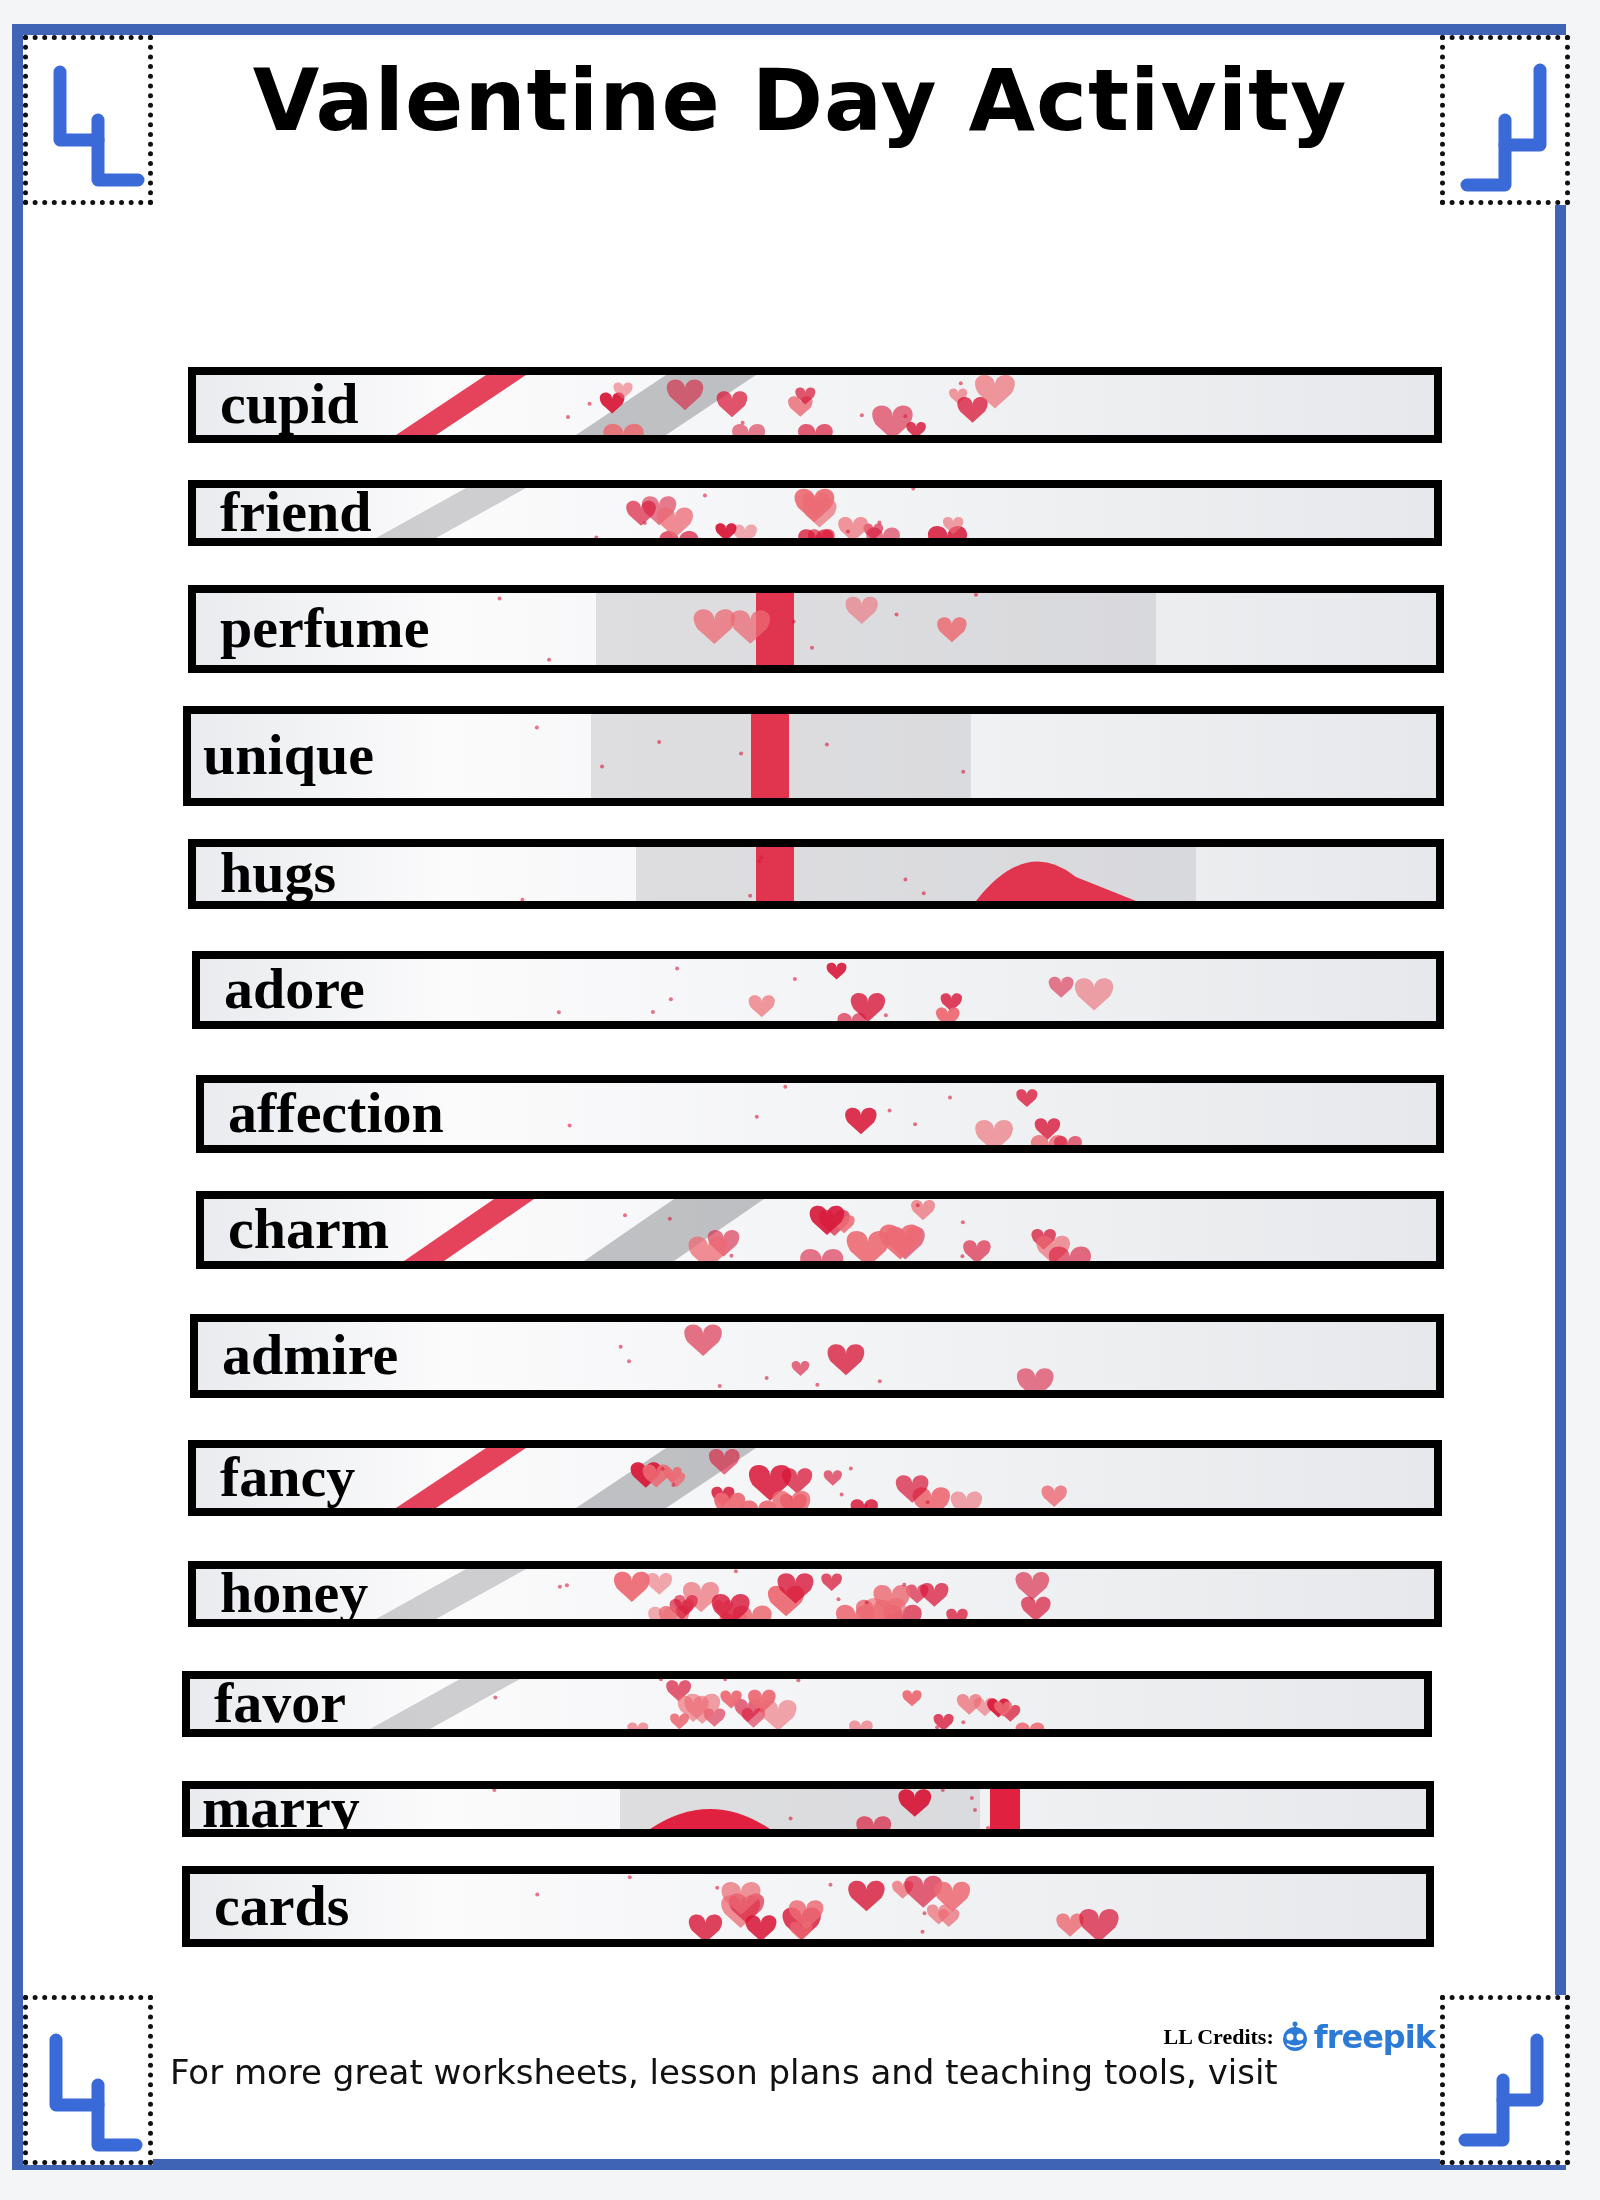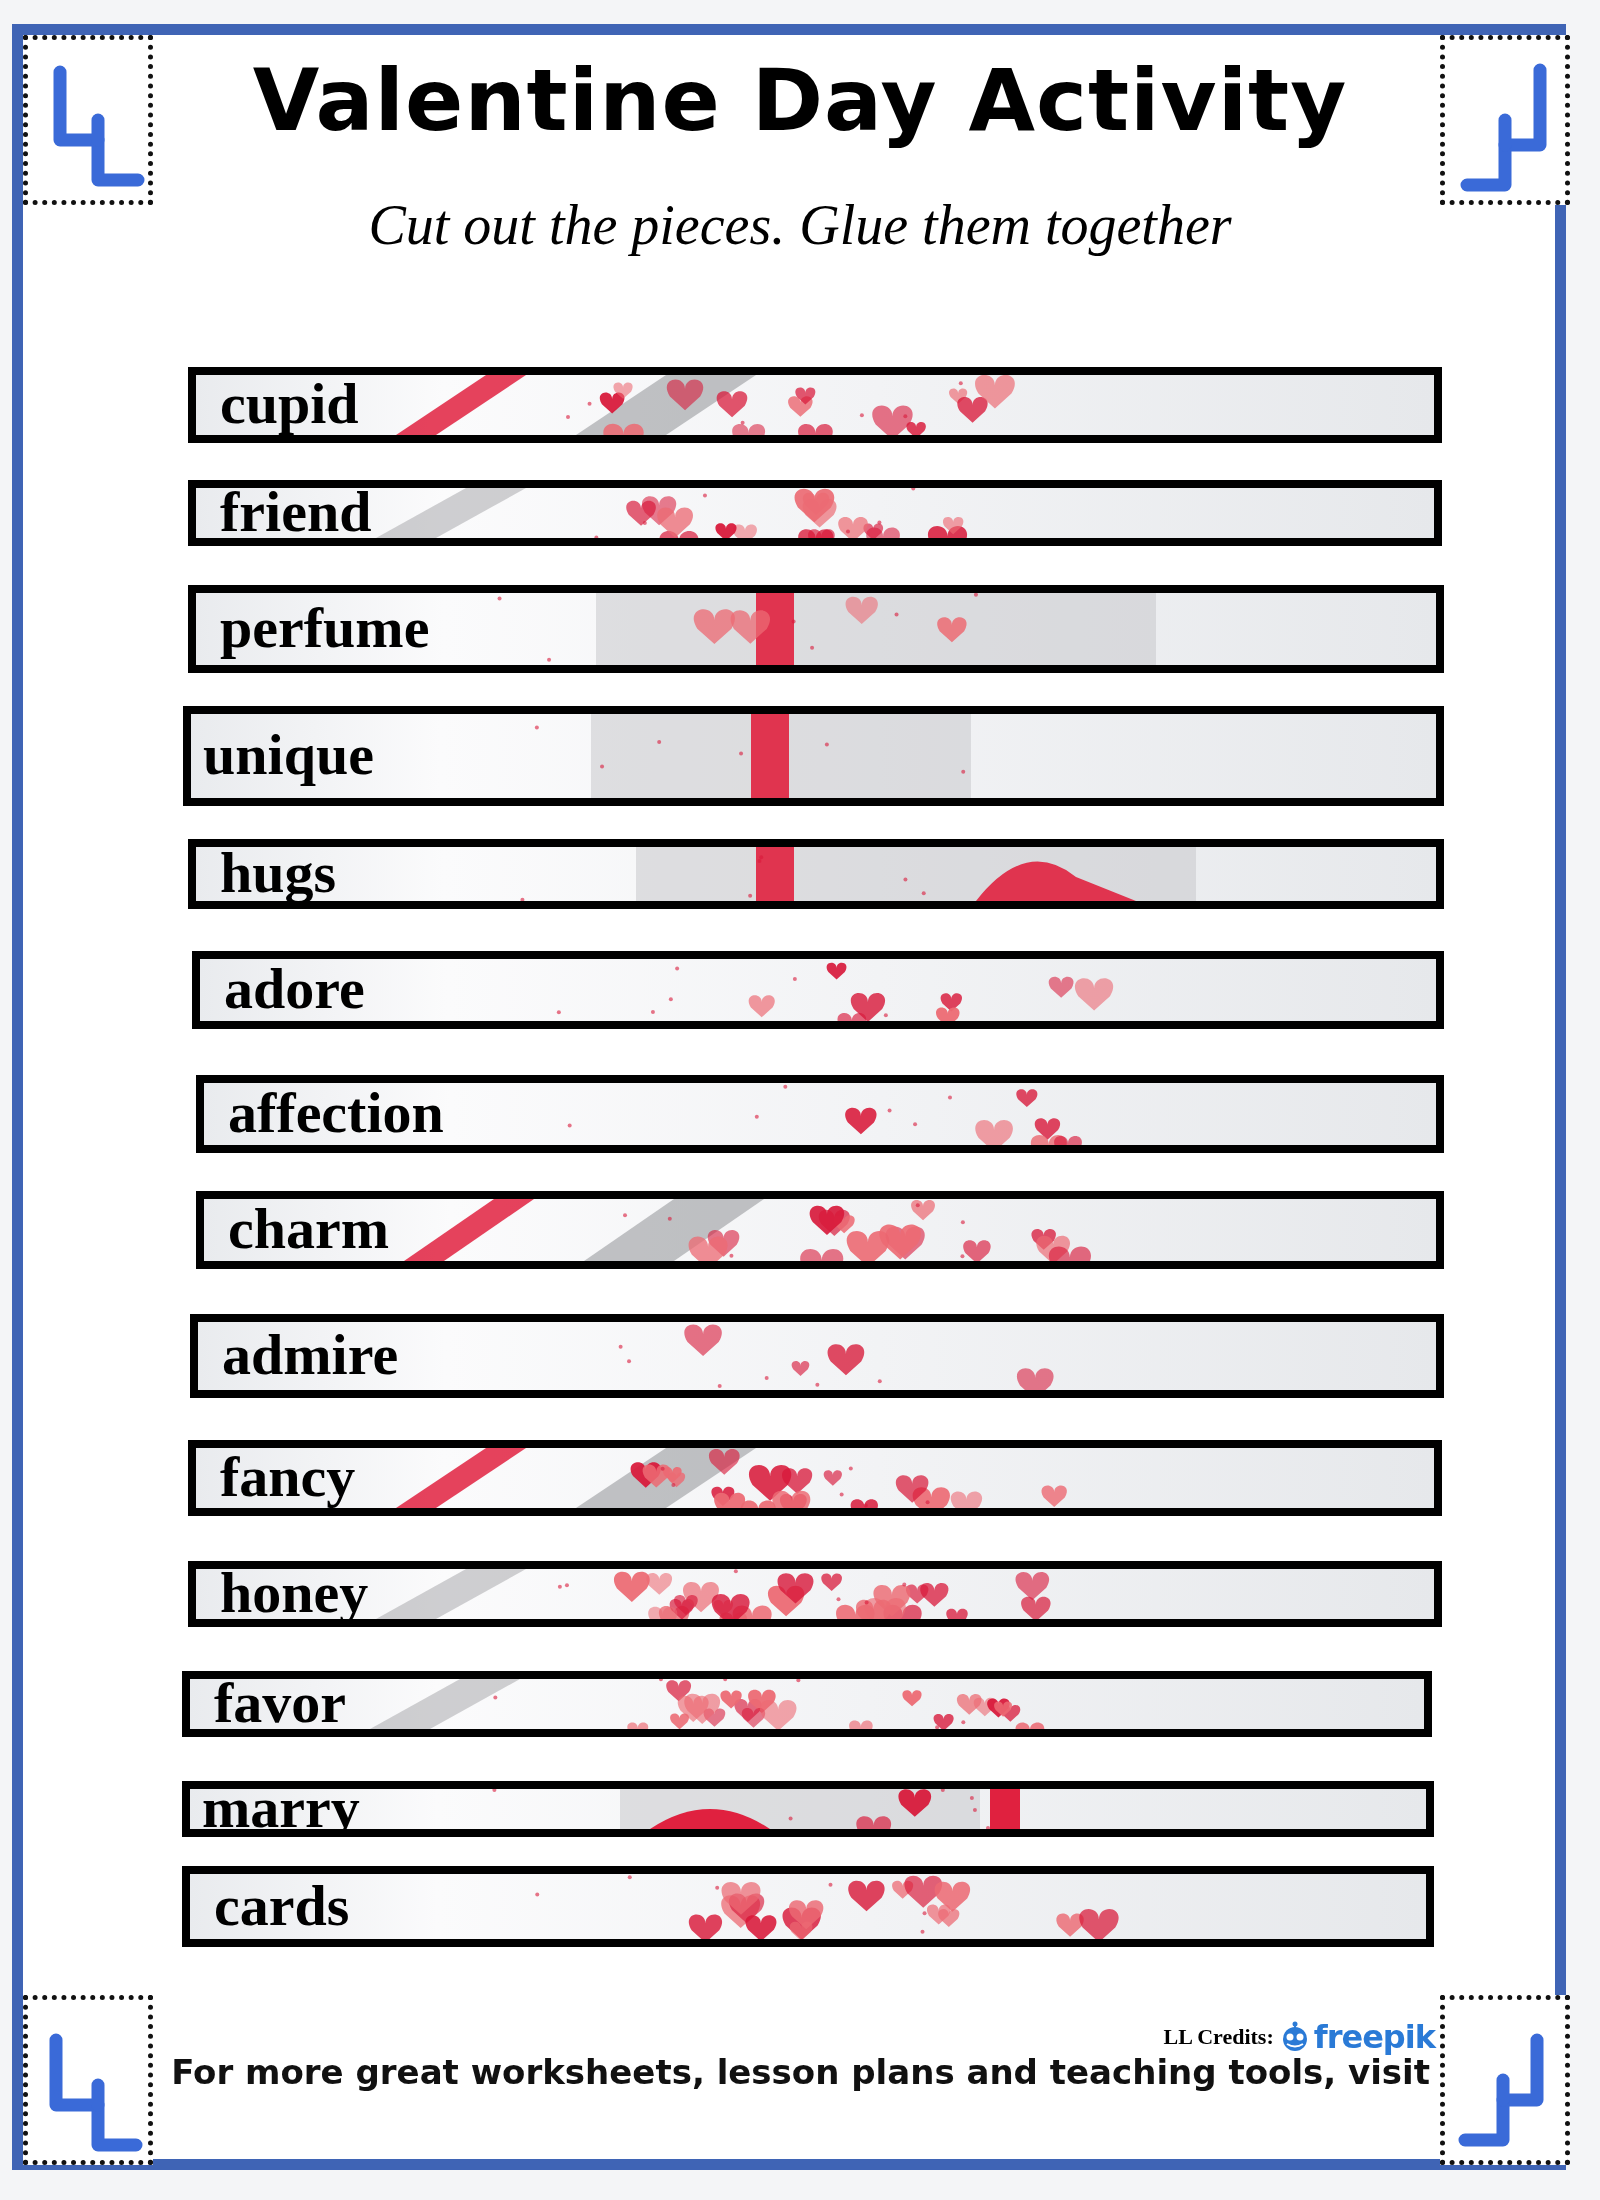--- a/index.html
+++ b/index.html
@@ -53,24 +53,23 @@
   }
   .credits-label {
     font-family:"Liberation Serif", serif; font-weight:bold; font-size:22px; color:#000;
   }
   .freepik-logo { display:flex; align-items:center; gap:2px; }
   .freepik-text {
     font-family:"DejaVu Sans", sans-serif; font-weight:bold;
     font-size:32px; color:#2a7ad6; letter-spacing:-1px;
   }
   .footer {
-    position:absolute; left:170px; width:1260px; top:2050px; text-align:right;
+    position:absolute; left:170px; width:1260px; top:2050px; text-align:left;
     font-family:"DejaVu Sans", sans-serif; font-size:34px; color:#111;
     line-height:44px;
-    font-weight:bold;
   }
   .footer-line2 { display:block; }
   .footer-link { color:#2b3f9e; text-decoration:underline; }
 </style>
 </head>
 <body>
 
 <div class="page-frame"></div>
 
 <div class="corner tl">
@@ -93,21 +92,20 @@
 </div>
 <div class="corner br">
   <svg viewBox="0 0 120 160">
     <path d="M92 40 L92 100 L58 100 L58 140 L20 140" fill="none" stroke="#3a6ad8" stroke-width="13" stroke-linecap="round" stroke-linejoin="round"></path>
     <path d="M58 80 L58 100" fill="none" stroke="#3a6ad8" stroke-width="13" stroke-linecap="round"></path>
   </svg>
 </div>
 
 <div class="title">Valentine Day Activity</div>
 <div class="instructions">
-  <div>Cut out the pieces.  Glue them together</div>
 </div>
 
 <div id="strips">
     <div class="strip" style="left: 188px; top: 367px; width: 1254px; height: 76px;">
       <svg class="art" width="1238" height="60" viewBox="0 0 1238 60" preserveAspectRatio="none">
         <path d="M200 60 L290 0 L330 0 L240 60 Z" fill="#e0213f" opacity="0.85"></path>
         <path d="M380 60 L470 0 L560 0 L470 60 Z" fill="#9a9b9e" opacity="0.6"></path>
         <path d="M696.4480452674898 41.18244341563786 C696.4480452674898 24.407306241426618, 666.2527983539095 27.762333676268867, 679.6729080932785 49.57001200274348 L696.4480452674898 64.66763545953361 L713.223182441701 49.57001200274348 C726.64329218107 27.762333676268867, 696.4480452674898 24.407306241426618, 696.4480452674898 41.18244341563786 Z" fill="#d8193a" opacity="0.5982818930041153"></path>
         <path d="M762.1360596707818 18.20164351851852 C762.1360596707818 10.632546296296297, 748.5116846707818 12.146365740740741, 754.5669624485596 21.986192129629632 L762.1360596707818 28.79837962962963 L769.7051568930041 21.986192129629632 C775.7604346707818 12.146365740740741, 762.1360596707818 10.632546296296297, 762.1360596707818 18.20164351851852 Z" fill="#ec6a73" opacity="0.6711299725651578"></path>
         <path d="M720.1234567901234 52.051553497942386 C720.1234567901234 43.947498285322354, 705.5361574074074 45.568309327846364, 712.0194015775035 56.1035811042524 L720.1234567901234 63.397230795610426 L728.2275120027434 56.1035811042524 C734.7107561728395 45.568309327846364, 720.1234567901234 43.947498285322354, 720.1234567901234 52.051553497942386 Z" fill="#d8193a" opacity="0.8290603566529493"></path>

